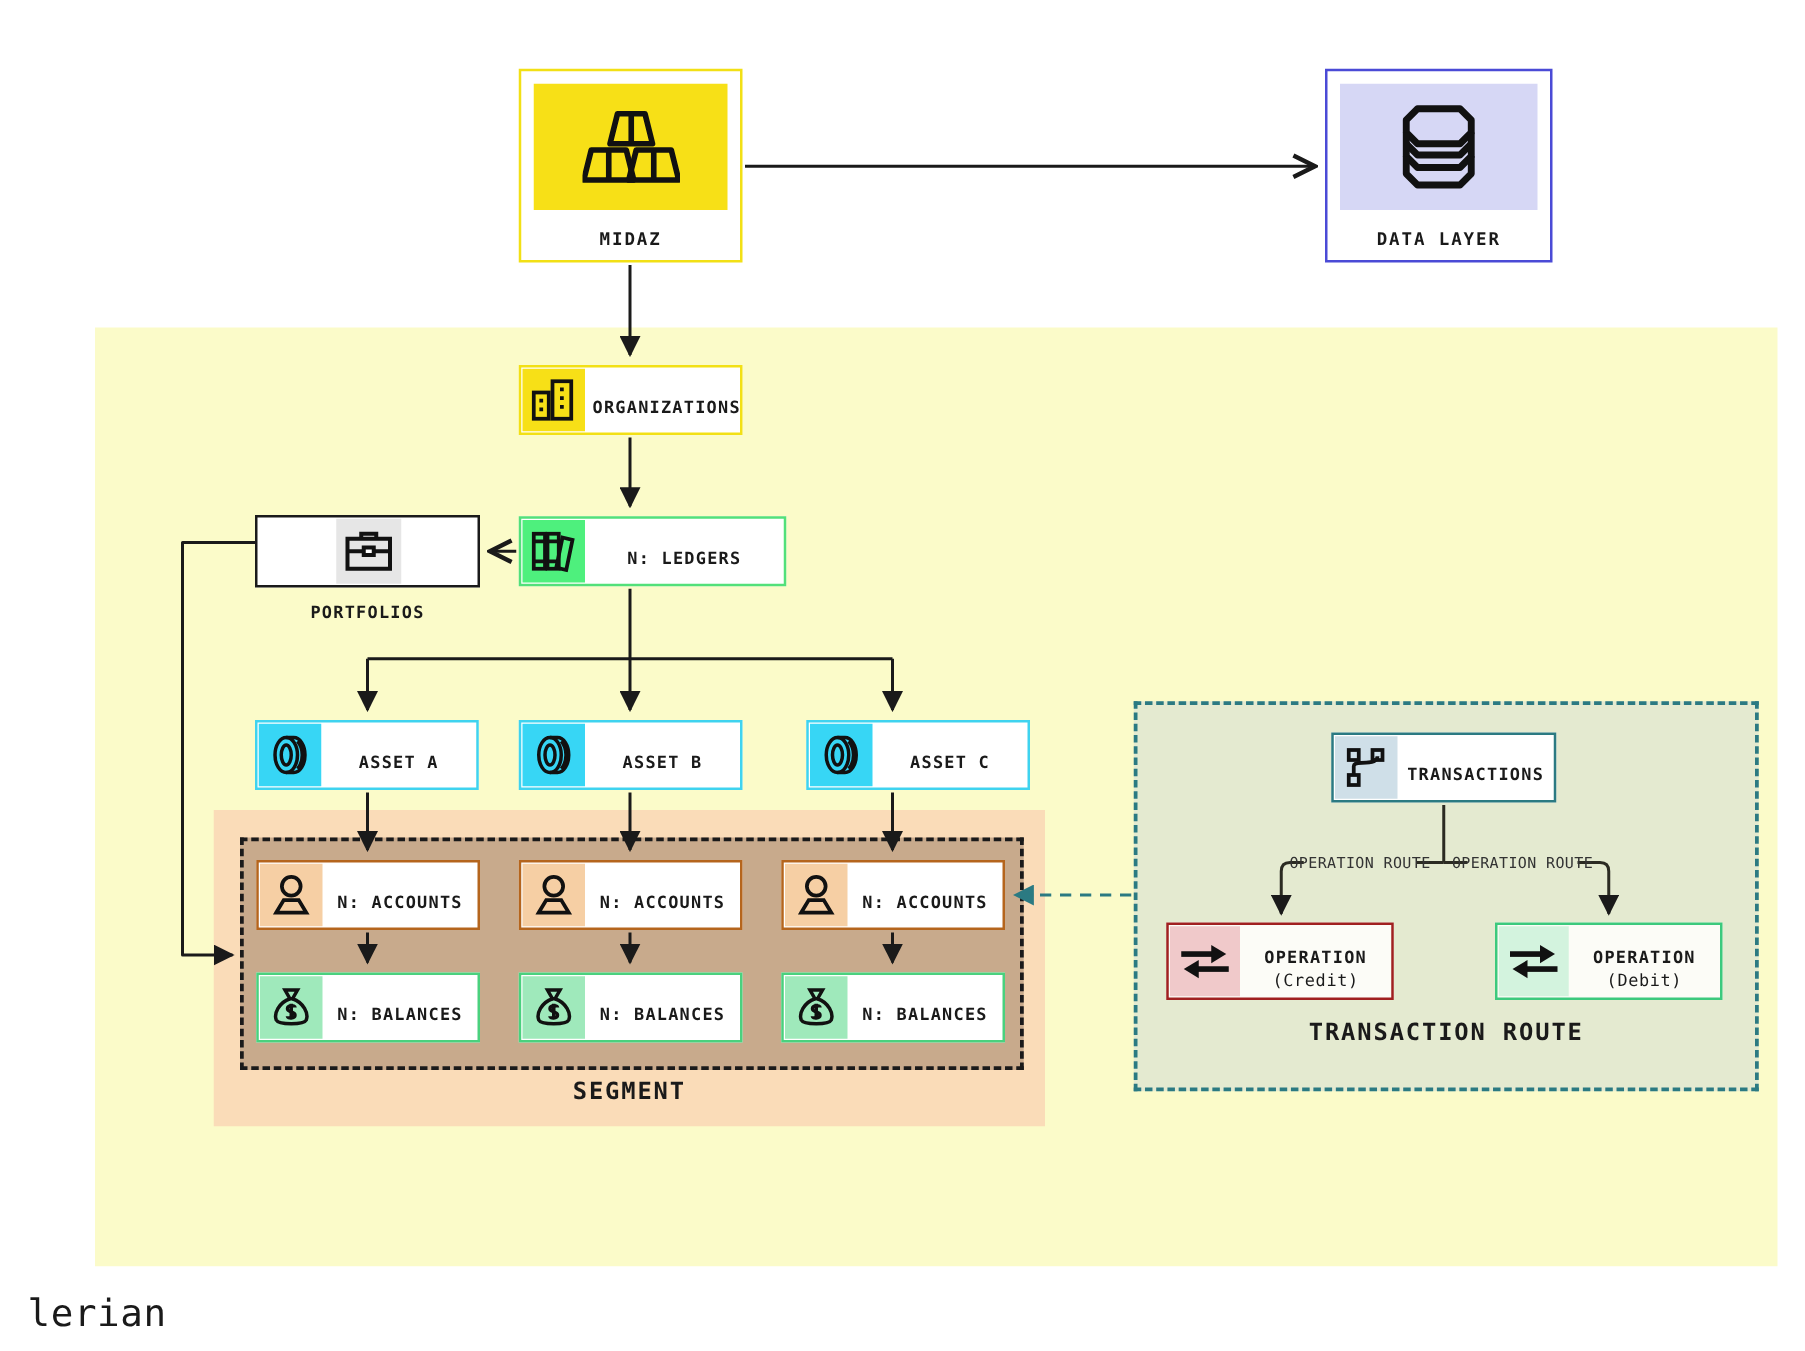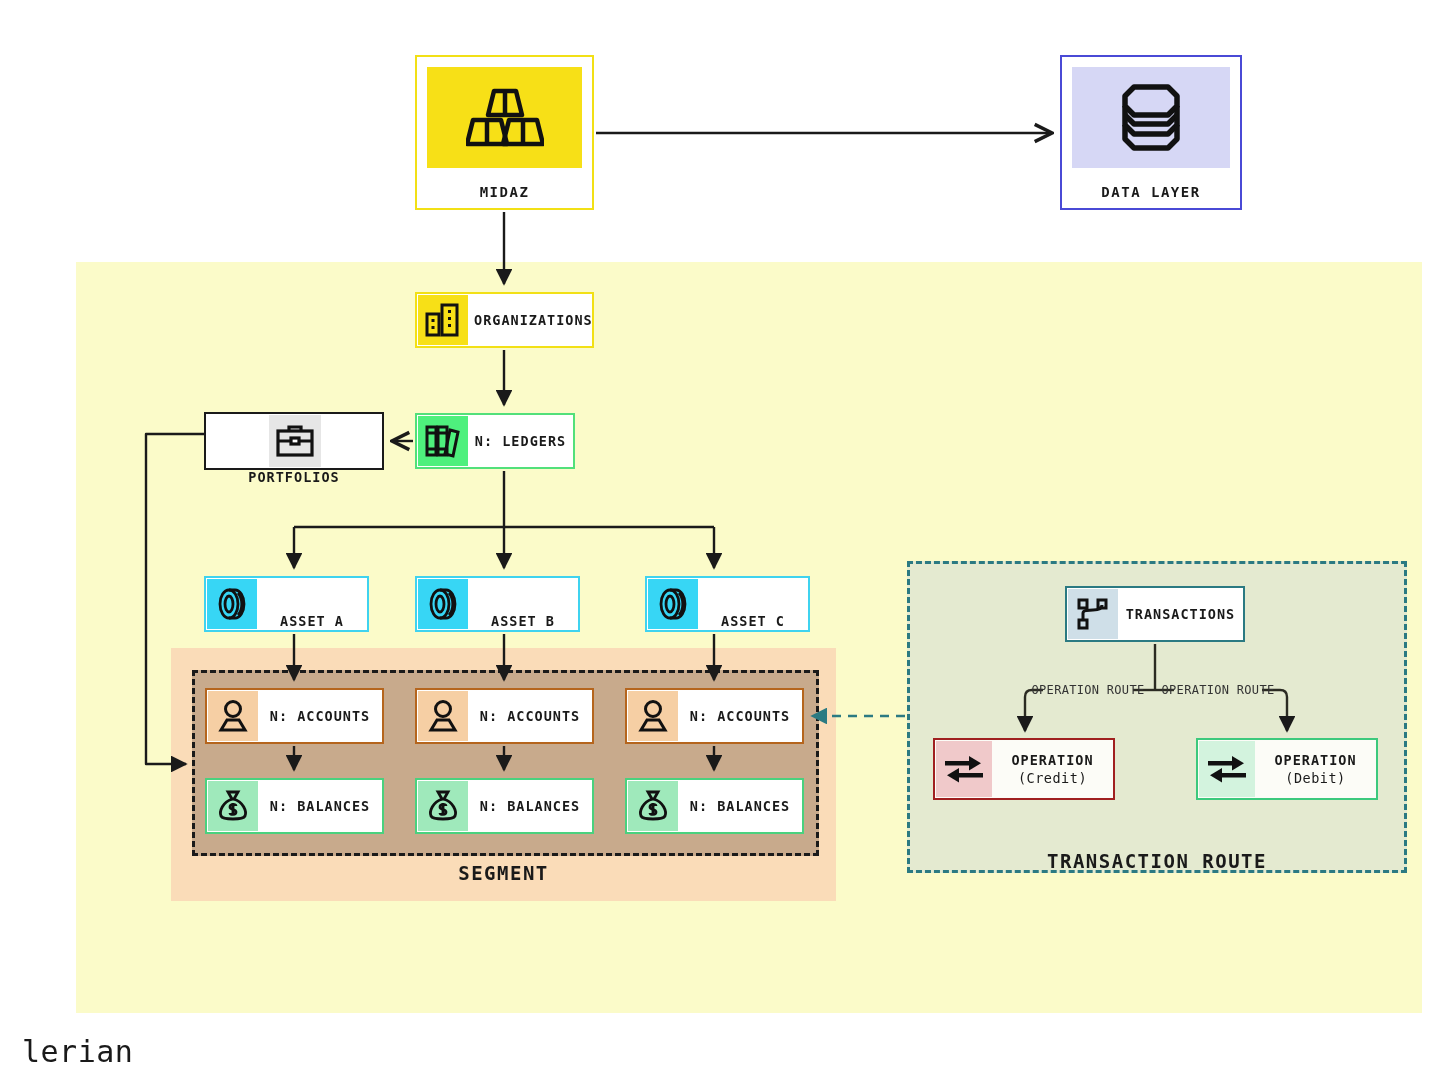--- a/index.html
+++ b/index.html
@@ -40,21 +40,21 @@
     color: #1a1a1a;
   }
   .panel-txroute {
     position: absolute;
     left: 907px; top: 561px; width: 500px; height: 312px;
     background: #e4ead0;
     border: 3px dashed #2b7a82;
   }
   .txroute-caption {
     position: absolute;
-    left: 907px; top: 850px; width: 500px;
+    left: 907px; top: 815px; width: 500px;
     text-align: center;
     font-size: 19px; font-weight: bold; letter-spacing: 1.5px;
     color: #1a1a1a;
   }
 
   
   .node {
     position: absolute;
     background: #ffffff;
     display: flex;
@@ -69,20 +69,21 @@
   }
   .node .lbl {
     flex: 1 1 auto;
     text-align: center;
     font-size: 13.5px;
     font-weight: bold;
     letter-spacing: 1px;
     color: #1a1a1a;
     line-height: 1.35;
     padding: 0 6px;
+    margin-top: 13px;
   }
   .node .lbl .sub {
     display: block;
     font-weight: normal;
     letter-spacing: 0.5px;
   }
 
   
   .card {
     position: absolute;
@@ -109,24 +110,24 @@
   #midaz .icowrap { background: #f7e017; }
   #datalayer { left: 1060px; top: 55px; width: 182px; height: 155px; border: 2px solid #4a4ad6; }
   #datalayer .icowrap { background: #d6d7f5; }
 
   #organizations { left: 415px; top: 292px; width: 179px; height: 56px; border: 2px solid #f2e015; }
   #organizations .ico { background: #f7e017; width: 50px; height: 50px; margin: 1px 0 1px 1px; }
 
   #portfolios { left: 204px; top: 412px; width: 180px; height: 58px; border: 2.5px solid #1a1a1a; flex-direction: column; }
   #portfolios .ico { background: #e6e6e6; width: 52px; height: 52px; margin: 1px 0 1px 1px; }
 
-  #ledgers { left: 415px; top: 413px; width: 160px; height: 56px; border: 2px solid #52e07a; }
+  #ledgers { left: 415px; top: 413px; width: 214px; height: 56px; border: 2px solid #52e07a; }
   #ledgers .ico { background: #4ef07d; width: 50px; height: 50px; margin: 1px 0 1px 1px; }
 
-  .asset { width: 165px; height: 56px; border: 2px solid #3fd3ef; top: 576px; align-items: flex-end; }
+  .asset { width: 179px; height: 56px; border: 2px solid #3fd3ef; top: 576px; }
   .asset .ico { background: #37d6f5; width: 50px; height: 50px; margin: 1px 0 1px 1px; }
   #asset-a { left: 204px; }
   #asset-b { left: 415px; }
   #asset-c { left: 645px; }
 
   .account { width: 179px; height: 56px; border: 2px solid #b5651d; top: 688px; }
   .account .ico { background: #f6cfa4; width: 50px; height: 50px; margin: 1px 0 1px 1px; }
   #account-a { left: 205px; }
   #account-b { left: 415px; }
   #account-c { left: 625px; }

